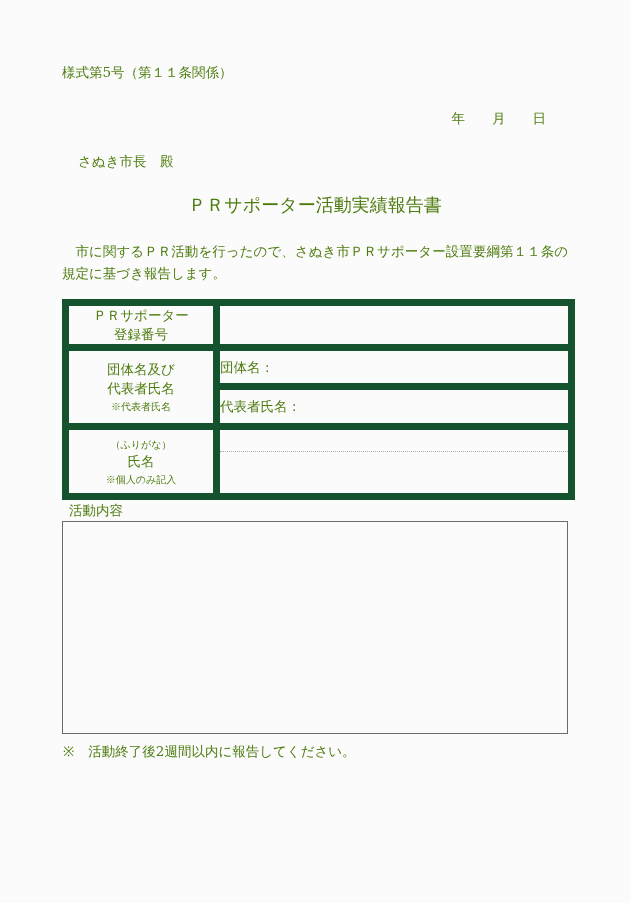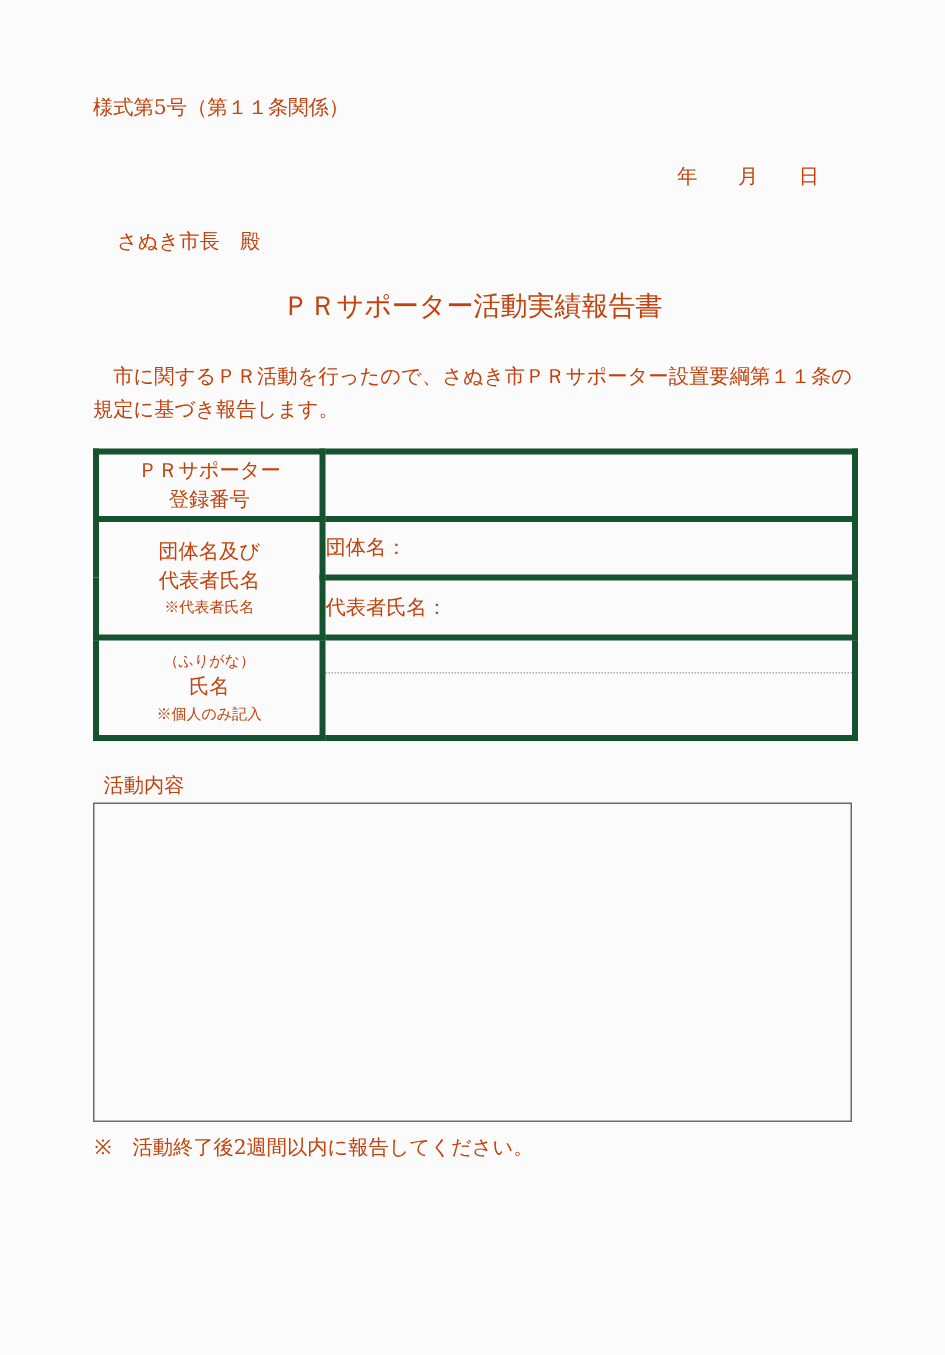--- a/index.html
+++ b/index.html
@@ -6,21 +6,21 @@
     margin: 0;
     padding: 0;
     background: #fbfbfb;
   }
   .page {
     position: relative;
     width: 630px;
     height: 903px;
     background: #fbfbfb;
     font-family: "DejaVu Serif", "Liberation Serif", serif;
-    color: #c2410c;
+    color: #4d7c0f;
     font-size: 13.5px;
     box-sizing: border-box;
     overflow: hidden;
   }
   .content {
     padding: 64px 62px 0 62px;
   }
   .form-number {
     line-height: 16px;
   }
@@ -49,21 +49,21 @@
   }
   
   .form-table {
     margin-top: 15px;
     width: 506px;
     border-collapse: collapse;
     table-layout: fixed;
     border: 1.5px solid #6b6b6b;
   }
   .form-table th, .form-table td {
-    border: 4px solid #14532d;
+    border: 7px solid #14532d;
     font-weight: normal;
     vertical-align: middle;
     padding: 0;
     box-sizing: border-box;
   }
   .form-table th {
     text-align: center;
     line-height: 19px;
   }
   .col-label { width: 151px; }
@@ -82,21 +82,21 @@
     margin-top: 2px;
   }
   .name-cell { vertical-align: top; }
   .furigana-area {
     height: 21px;
     border-bottom: 1px dotted #ababab;
   }
   .name-area { height: 41px; }
   
   .section-label {
-    margin-top: 22px;
+    margin-top: 2px;
     padding-left: 7px;
     line-height: 16px;
   }
   .activity-box {
     margin-top: 3px;
     width: 506px;
     box-sizing: border-box;
     border: 1.5px solid #6b6b6b;
   }
   .activity-instructions {

